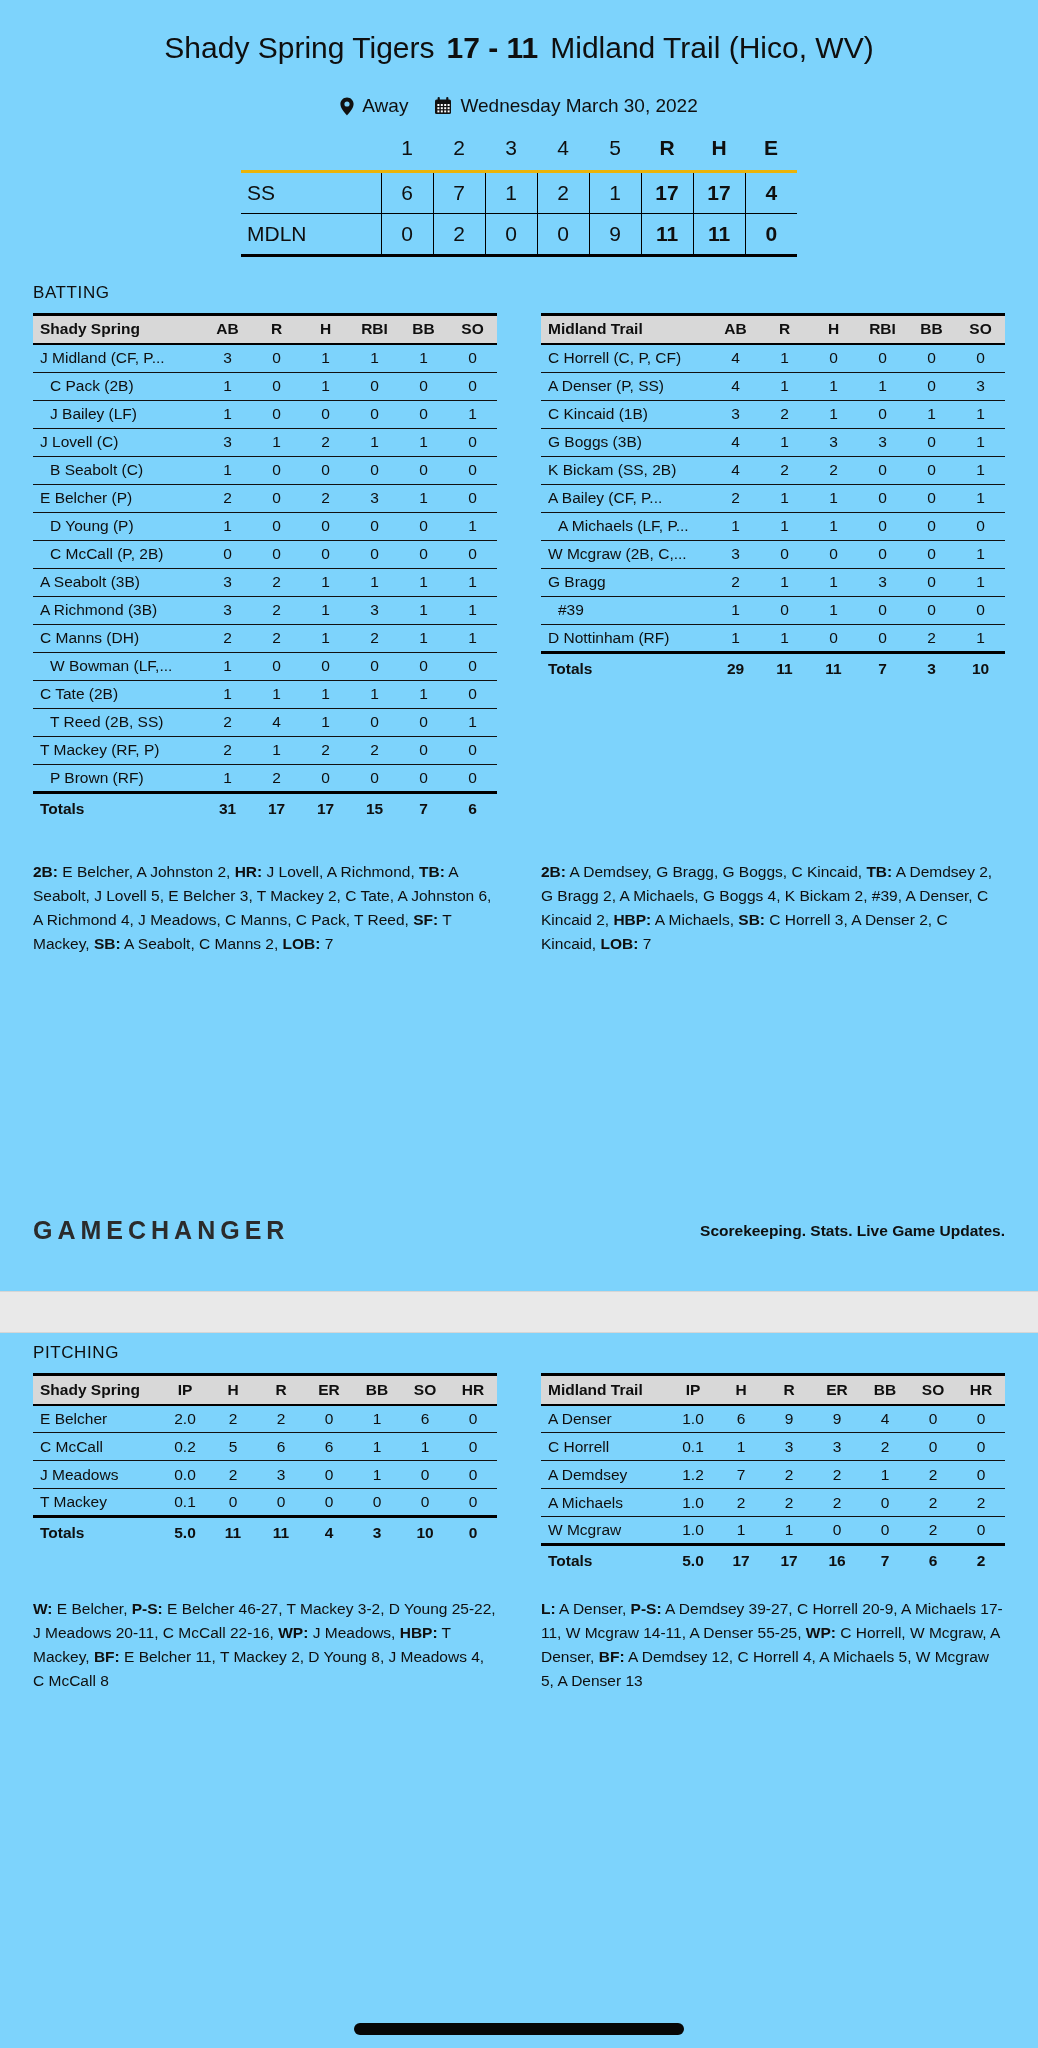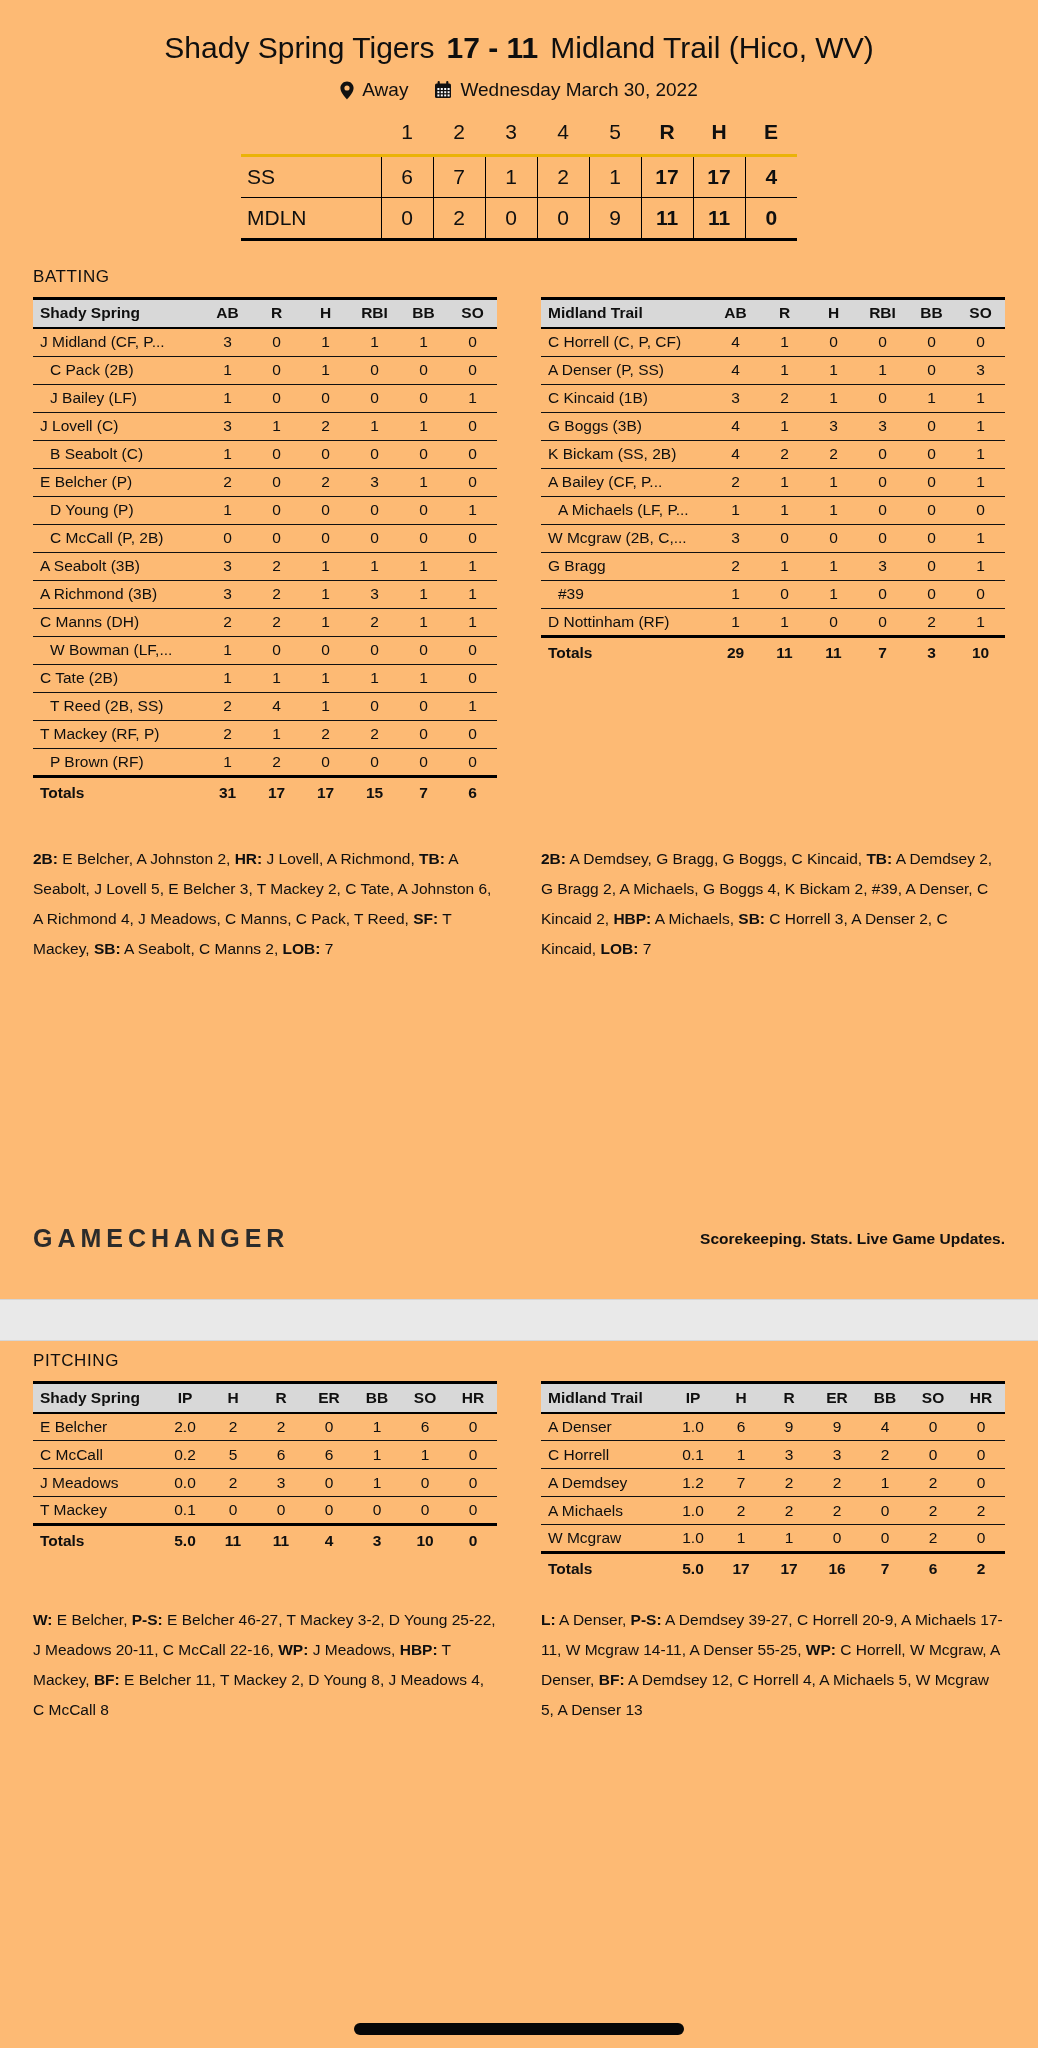--- a/index.html
+++ b/index.html
@@ -1,25 +1,25 @@
 <!DOCTYPE html>
 <html><head>
 <meta charset="utf-8">
 <style>
   * { box-sizing: border-box; }
   body { margin:0; background:#ffffff; }
   .screen { width:1038px; height:2048px; position:relative; overflow:hidden;
-            background:#fdba74; font-family:"Liberation Sans", sans-serif; color:#121212; }
+            background:#7dd3fc; font-family:"Liberation Sans", sans-serif; color:#121212; }
 
   
   .game-header { text-align:center; padding-top:30px; }
   .title { font-size:30px; font-weight:400; color:#0f0f0f; line-height:36px; }
   .title .score { font-weight:700; margin:0 12px; }
   .meta { margin-top:13px; display:flex; justify-content:center; align-items:center; font-size:19px; color:#0f0f0f; }
-  .meta .group { display:flex; align-items:center; gap:8px; }
+  .meta .group { display:flex; align-items:center; gap:8px;margin-top:16px; }
   .meta .group + .group { margin-left:26px; }
   .meta svg { display:block; }
 
   
   table.linescore { margin:10px auto 0 auto; border-collapse:collapse; font-size:21px; color:#0f0f0f; }
   .linescore th, .linescore td { padding:0; }
   .linescore th { font-weight:400; height:44px; text-align:center; width:52px; vertical-align:middle; }
   .linescore th.name { width:140px; }
   .linescore td { height:42px; text-align:center; width:52px; }
   .linescore td.name { text-align:left; padding-left:6px; }
@@ -44,21 +44,21 @@
   .stat-table th { background:#d8d8d8; font-weight:700; text-align:center; height:30px;
                    border-top:3.5px solid #000; border-bottom:2.5px solid #000; }
   .stat-table th.name { text-align:left; padding-left:7px; }
   .stat-table tbody td { text-align:center; height:28px; border-bottom:1.5px solid #111; }
   .stat-table tbody td.name { text-align:left; padding-left:7px; white-space:nowrap; overflow:hidden; }
   .stat-table tbody tr.indent td.name { padding-left:17px; }
   .stat-table tfoot td { font-weight:700; height:32px; text-align:center; border-top:3.5px solid #000; }
   .stat-table tfoot td.name { text-align:left; padding-left:7px; }
 
   
-  .notes { font-size:15.5px; line-height:30px; color:#0f0f0f; }
+  .notes { font-size:15.5px; line-height:24px; color:#0f0f0f; }
   .notes b { font-weight:700; }
 
   
   .brand-row { display:flex; justify-content:space-between; align-items:center; padding:0 33px; margin-top:260px; }
   .logo { font-size:25px; font-weight:800; letter-spacing:5px; color:#2b2b2b; }
   .tagline { font-size:15.5px; font-weight:700; color:#0f0f0f; }
 
   
   .page-gap { margin-top:46px; height:42px; background:#e9e9e9;
               border-top:1px solid #d6d6d6; border-bottom:1px solid #d6d6d6; }

